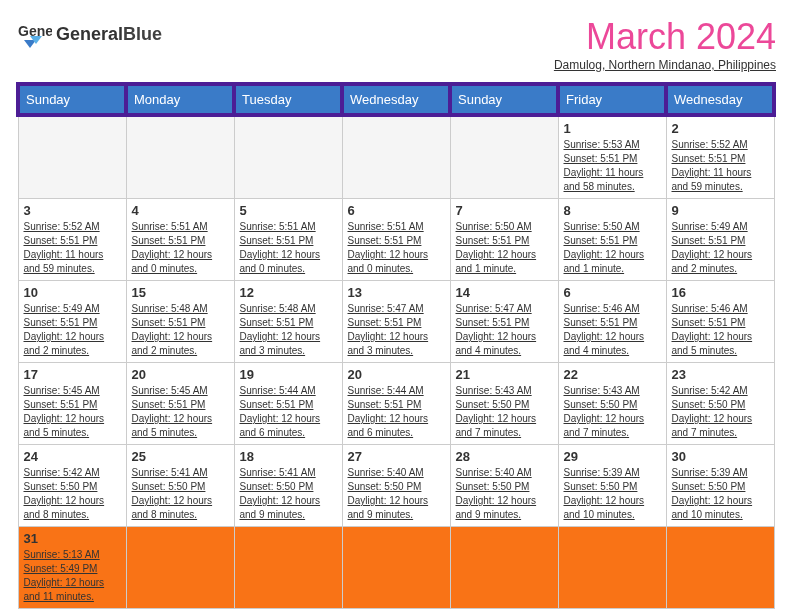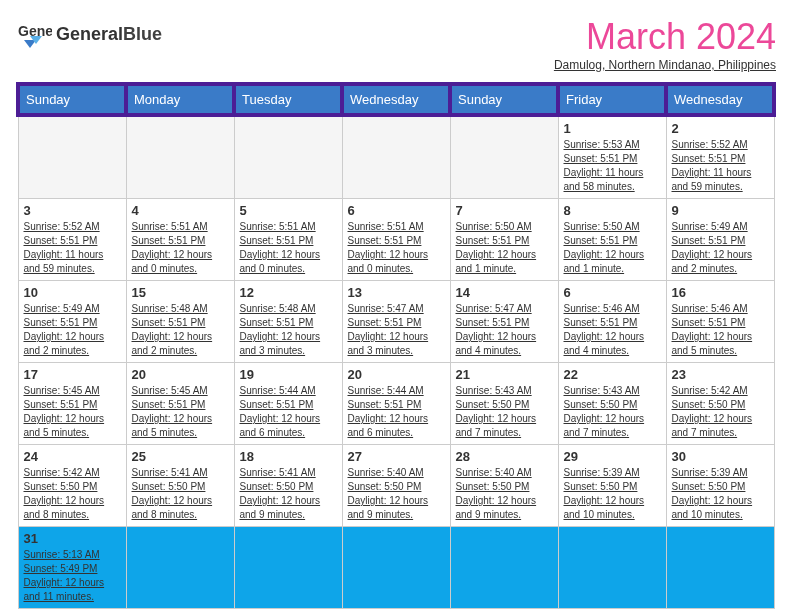--- a/index.html
+++ b/index.html
@@ -62,21 +62,21 @@
     tbody tr td {
       border: 1px solid #ccc;
       vertical-align: top;
       padding: 4px 5px;
       min-height: 70px;
       height: 80px;
       color: #333;
       background: #fff;
     }
     tbody tr:last-child td {
-      background: #0ea5e9;
+      background: #f97316;
     }
     .day-number {
       font-size: 13px;
       font-weight: bold;
       margin-bottom: 2px;
     }
     .day-info {
       font-size: 10px;
       line-height: 1.4;
       color: #333;

